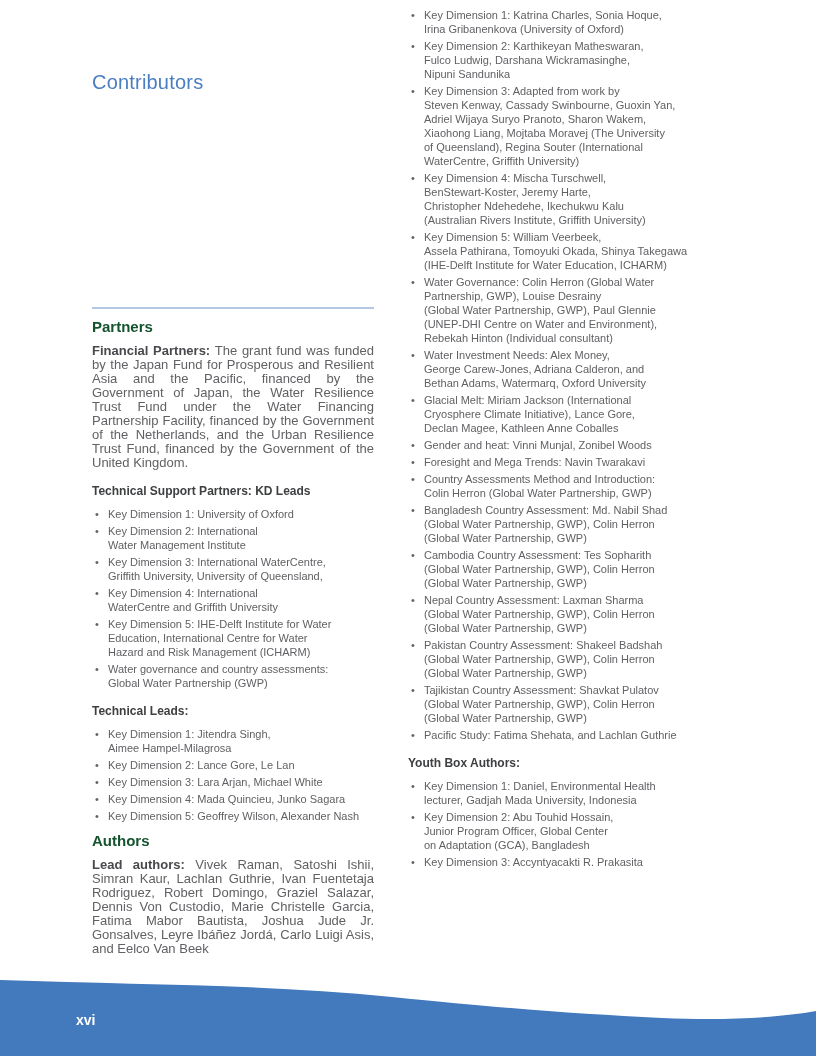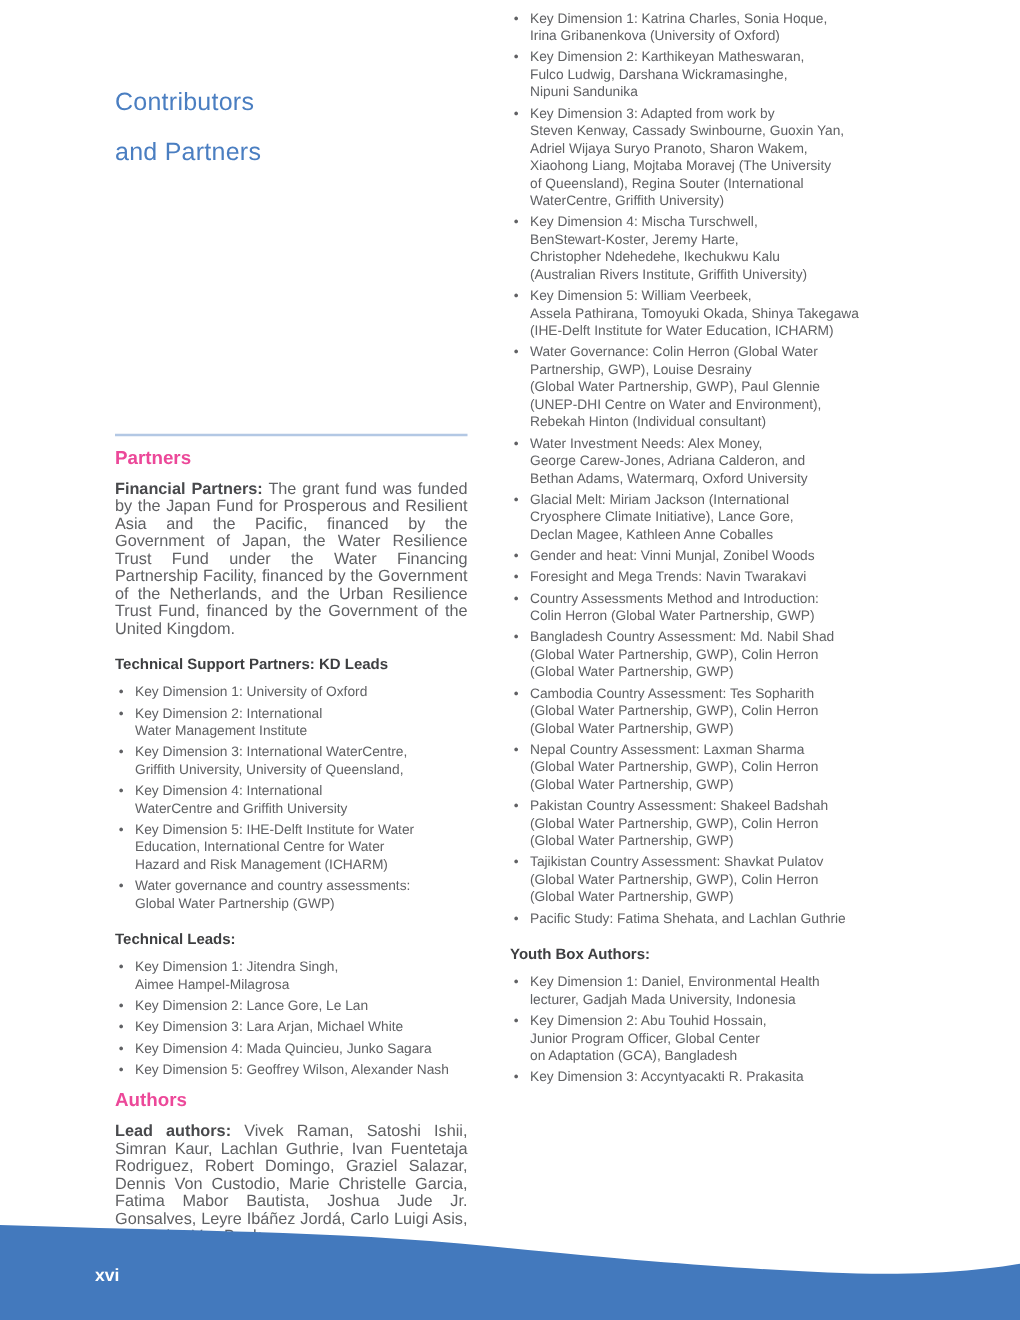--- a/index.html
+++ b/index.html
@@ -14,21 +14,21 @@
   .doc-title {
     margin-top:62px;
     font-size:20px; line-height:40px; letter-spacing:0.2px;
     color:#4A7EC1; font-weight:400;
   }
 
   .rule { border-top:2px solid #B3C8E4; margin-top:205px; height:0; }
 
   h2 {
     font-size:15px; line-height:19px; font-weight:bold;
-    color:#ec4899; margin:8px 0 0 0;
+    color:#14532d; margin:8px 0 0 0;
   }
   h3 {
     font-size:12px; line-height:15px; font-weight:bold;
     color:#3E3F41; margin:14px 0 0 0;
   }
   .col-right h3.first { margin-top:64px; }
 
   p.body {
     font-size:13px; line-height:14px; color:#606164;
     text-align:justify; margin:8px 0 0 0;
@@ -48,21 +48,20 @@
     position:absolute; left:76px; top:1012px;
     color:#ffffff; font-weight:bold; font-size:14px;text-align:right;
   }
 </style>
 </head>
 <body>
 
 <div class="col-left">
   <div class="doc-title">
     <div>Contributors</div>
-    <div>and Partners</div>
   </div>
 
   <div class="rule"></div>
 
   <h2>Partners</h2>
 
   <p class="body">
     <span class="lbl">Financial Partners:</span>
     <span>The grant fund was funded by the Japan Fund for Prosperous and Resilient Asia and the Pacific, financed by the Government of Japan, the Water Resilience Trust Fund under the Water Financing Partnership Facility, financed by the Government of the Netherlands, and the Urban Resilience Trust Fund, financed by the Government of the United Kingdom.</span>
   </p>

